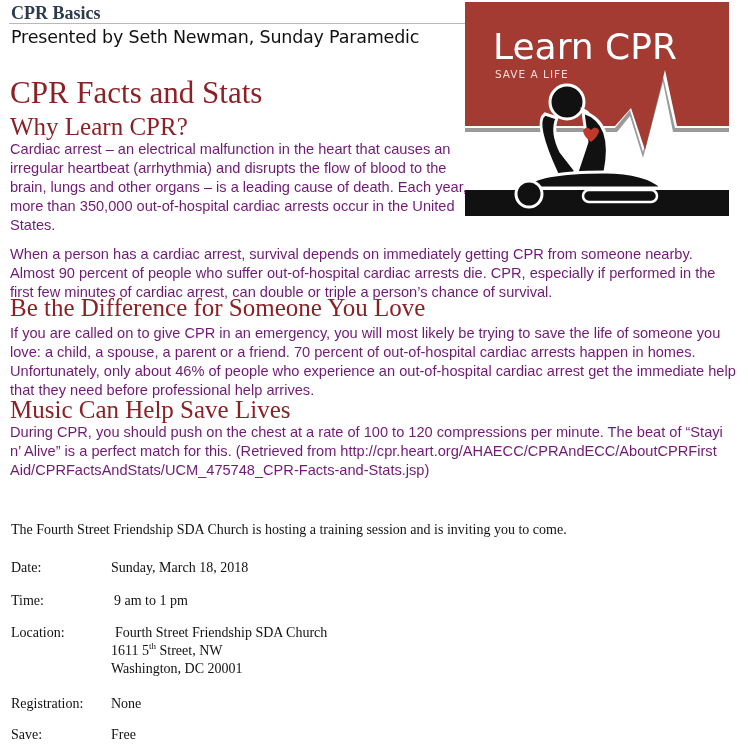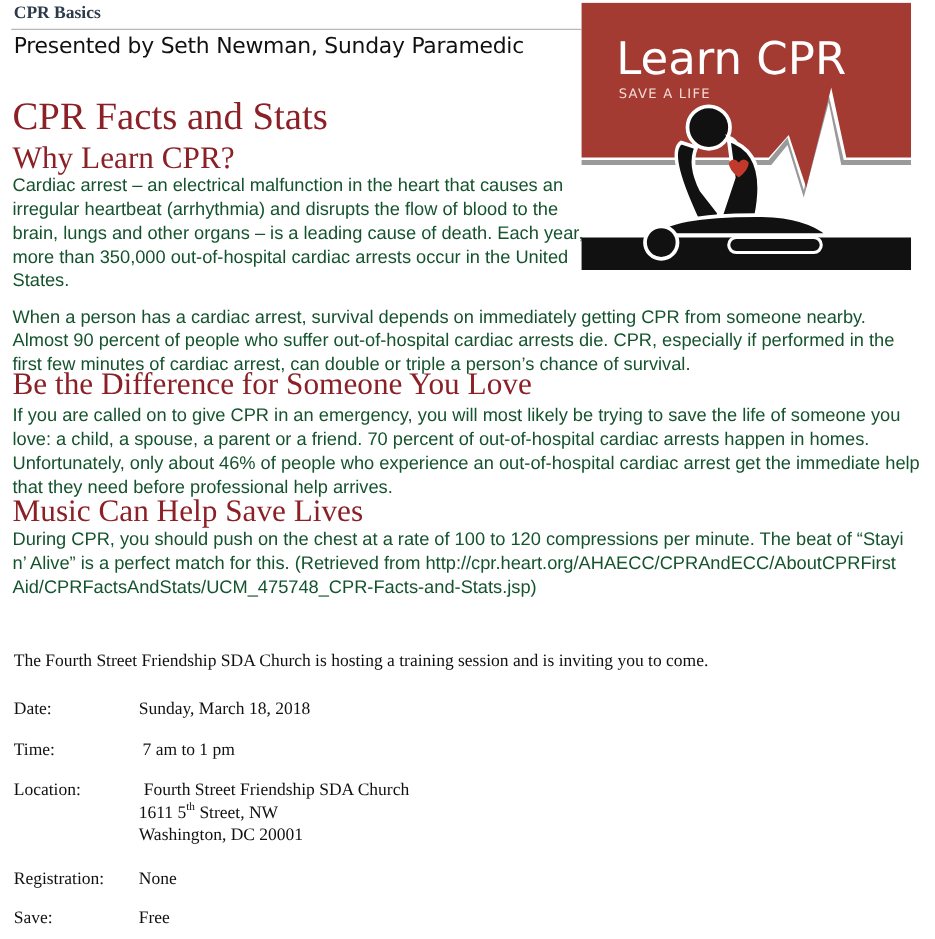--- a/index.html
+++ b/index.html
@@ -1,29 +1,29 @@
 <!DOCTYPE html>
 <html><head>
 <meta charset="utf-8">
 <style>
   html, body { margin:0; padding:0; background:#ffffff; }
   body { width:748px; height:751px; position:relative; overflow:hidden; color:#111; }
   .serif { font-family: "Liberation Serif", "DejaVu Serif", serif; }
   .sans { font-family: "Liberation Sans", "DejaVu Sans", sans-serif; }
 
-  .header-title { position:absolute; left:11px; top:3px; font-size:14px; font-weight:bold; color:#2c3a4b; }
+  .header-title { position:absolute; left:11px; top:3px; font-size:18px; font-weight:bold; color:#2c3a4b; }
   .header-rule { position:absolute; left:9px; top:23px; width:461px; height:1px; background:#b8b8b8; }
   .presenter { position:absolute; left:11px; top:27px; font-size:17.5px; color:#111; font-family:"DejaVu Sans","Liberation Sans",sans-serif; letter-spacing:-0.2px; }
 
   .logo { position:absolute; left:465px; top:2px; width:264px; height:218px; background:#fff; overflow:hidden; }
   .logo svg { display:block; }
 
   .h1 { position:absolute; left:10px; top:76px; font-size:31px; color:#8b2126; line-height:34px; }
   .h2 { position:absolute; left:10px; font-size:25px; color:#8b2126; line-height:28px; }
-  .para { position:absolute; left:10px; font-size:14.6px; line-height:19px; color:#14532d; }
+  .para { position:absolute; left:10px; font-size:14.6px; line-height:19px; color:#701a75; }
 
   .invite { position:absolute; left:11px; top:522px; font-size:14px; color:#111; }
   .info-row { position:absolute; left:11px; font-size:14px; color:#111; line-height:18px; }
   .info-label { position:absolute; left:0; width:100px; }
   .info-value { position:absolute; left:100px; white-space:nowrap; }
   sup { font-size:9px; vertical-align:super; line-height:0; }
 </style>
 </head>
 <body>
 
@@ -74,21 +74,21 @@
 
   <div class="invite serif">The Fourth Street Friendship SDA Church is hosting a training session and is inviting you to come.</div>
 
   <div class="info-row serif" style="top:559px;">
     <span class="info-label">Date:</span>
     <span class="info-value">Sunday, March 18, 2018</span>
   </div>
 
   <div class="info-row serif" style="top:592px;">
     <span class="info-label">Time:</span>
-    <span class="info-value" style="left:103px;">7 am to 1 pm</span>
+    <span class="info-value" style="left:103px;">9 am to 1 pm</span>
   </div>
 
   <div class="info-row serif" style="top:624px; height:56px;">
     <span class="info-label">Location:</span>
     <span class="info-value" style="left:104px; top:0;">Fourth Street Friendship SDA Church</span>
     <span class="info-value" style="top:18px;"><span>1611 5</span><sup>th</sup><span> Street, NW</span></span>
     <span class="info-value" style="top:36px;">Washington, DC 20001</span>
   </div>
 
   <div class="info-row serif" style="top:695px;">

